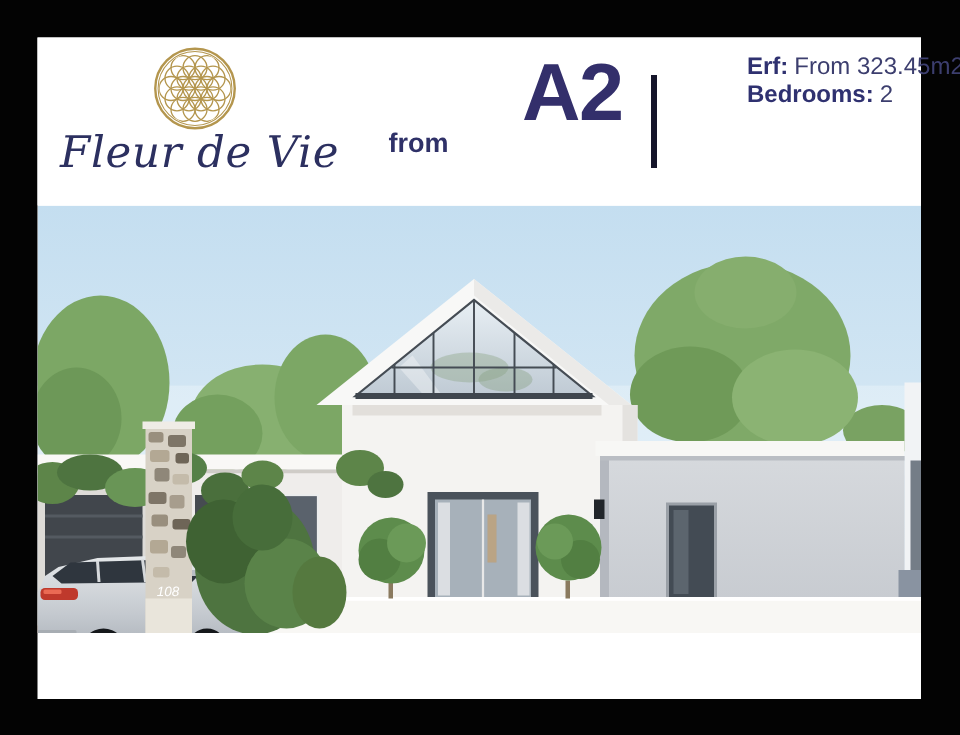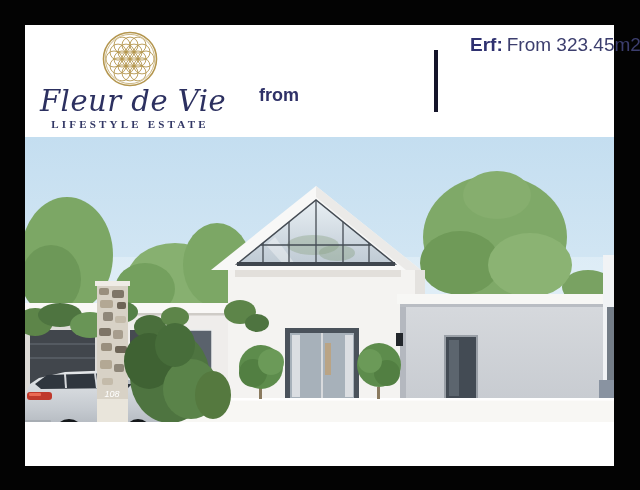--- a/index.html
+++ b/index.html
@@ -17,21 +17,21 @@
       font-family:"Liberation Serif",serif;font-size:11px;font-weight:700;
       letter-spacing:3.2px;color:#323765;white-space:nowrap;}
   .plan{position:absolute;left:228px;top:10px;width:162px;height:100px;}
   .plan-code{position:absolute;right:0;top:0;font-size:54px;line-height:54px;font-weight:800;
       letter-spacing:-1px;color:#332f6b;}
   .price-prefix{position:absolute;left:6px;top:50px;font-size:18px;font-weight:700;color:#2f3168;}
   .price{position:absolute;right:0;top:59px;font-size:30px;font-weight:300;
       letter-spacing:.5px;color:#50516a;white-space:nowrap;}
   .divider{position:absolute;left:409px;top:25px;width:4px;height:62px;background:#15152a;}
   .specs{position:absolute;left:445px;top:11px;width:144px;color:#2f3170;}
-  .spec-row{font-size:19px;line-height:18.6px;white-space:nowrap;}
+  .spec-row{font-size:16px;line-height:18.6px;white-space:nowrap;margin-left:28px;}
   .spec-label{font-weight:700;margin-right:4px;}
   .spec-value{font-weight:400;color:#3c3e6e;}
   
   .photo{position:absolute;left:0;top:112px;width:589px;height:285px;overflow:hidden;font-style:italic;}
   .photo svg{display:block;}
 </style>
 </head>
 <body>
 
 <div class="canvas">
@@ -64,31 +64,32 @@
               <circle cx="37" cy="15.1" r="8"></circle>
             <circle cx="41" cy="35.9" r="8"></circle>
               <circle cx="29" cy="42.9" r="8"></circle>
               <circle cx="17" cy="35.9" r="8"></circle>
             <circle cx="17" cy="22.1" r="8"></circle>
               <circle cx="29" cy="15.1" r="8"></circle>
               <circle cx="41" cy="22.1" r="8"></circle>
           </g>
         </svg>
         <div class="brand-script">Fleur de Vie</div>
-        <div class="brand-tagline">LIFESTYLE ESTATE</div>
       </div>
 
       <div class="plan">
+        <div class="plan-code">A2</div>
         <div class="price-prefix">from</div>
       </div>
 
       <div class="divider"></div>
 
       <div class="specs">
         <div class="spec-row"><span class="spec-label">Erf:</span><span class="spec-value">From 323.45m2</span></div>
+        <div class="spec-row"><span class="spec-label">Bedrooms:</span><span class="spec-value">2</span></div>
       </div>
     </div>
 
     <div class="photo">
       <svg width="589" height="329" viewBox="0 0 589 329" preserveAspectRatio="none">
         <defs>
           <linearGradient id="sky" x1="0" y1="0" x2="0" y2="1">
             <stop offset="0" stop-color="#c4def0"></stop>
               <stop offset="0.7" stop-color="#ddecf6"></stop>
               <stop offset="1" stop-color="#eef5fa"></stop>

